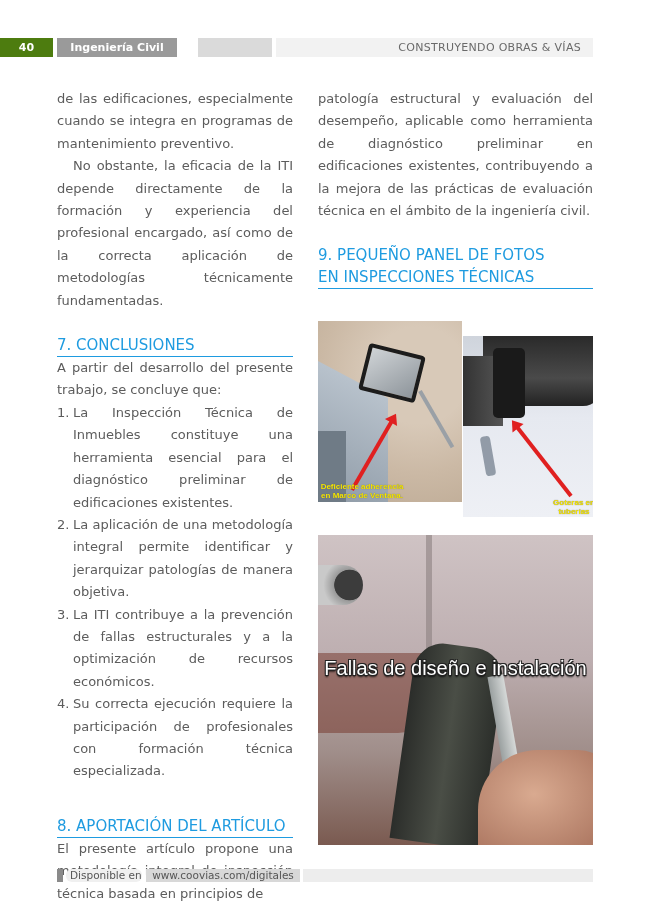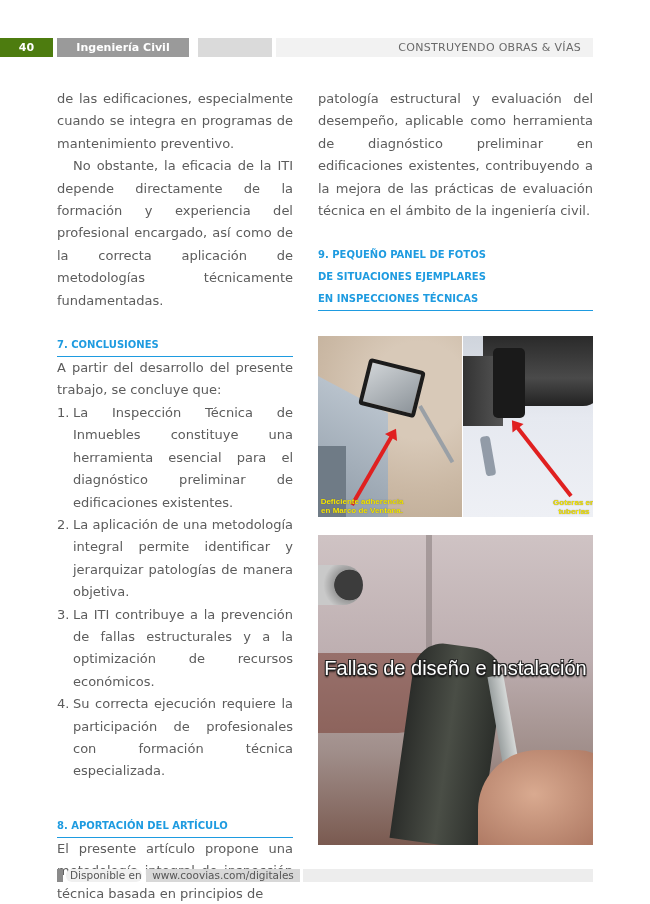--- a/index.html
+++ b/index.html
@@ -2,44 +2,44 @@
 <html><head>
   <meta charset="utf-8">
   <style>
     * { margin: 0; padding: 0; box-sizing: border-box; }
     html, body { width: 650px; height: 904px; background: #ffffff; overflow: hidden; }
     body { position: relative; font-family: "DejaVu Sans", sans-serif; color: #5a5a5a; }
 
     
     .hdr { position: absolute; top: 38px; height: 19px; }
     .hdr-page { left: 0; width: 53px; background: #4d7c0f; color: #fff; font-size: 11px; font-weight: bold; text-align: center; line-height: 19px; }
-    .hdr-section { left: 57px; width: 132px; background: #9a9a9a; color: #fff; font-size: 11px; font-weight: bold; text-align: center; line-height: 19px; }
+    .hdr-section { left: 57px; width: 120px; background: #9a9a9a; color: #fff; font-size: 11px; font-weight: bold; text-align: center; line-height: 19px; }
     .hdr-blank { left: 198px; width: 74px; background: #dadada; }
     .hdr-title { left: 276px; width: 317px; background: #f2f2f2; color: #6a6a6a; font-size: 11px; text-align: right; padding-right: 12px; line-height: 19px; letter-spacing: 0.3px; }
 
     
     .col { position: absolute; top: 88px; font-size: 13px; line-height: 22.4px; color: #5c5c5c; }
     .col-left { left: 57px; width: 236px; }
     .col-right { left: 318px; width: 275px; }
     .col p { text-align: justify; text-align-last: left; margin: 0; }
     .col p.indent { text-indent: 16px; }
 
-    .h2 { color: #1e9be0; font-weight: bold; font-size: 10px; line-height: 22px; border-bottom: 1.5px solid #1e9be0; }
+    .h2 { color: #1e9be0; font-weight: normal; font-size: 15px; line-height: 22px; border-bottom: 1.5px solid #1e9be0; }
     .h2-conclusiones { margin-top: 22px; }
     .h2-aportacion { margin-top: 32px; }
     .h2-panel { margin-top: 22px; }
     .h2 .line { display: block; }
 
     ol.conclusions { list-style: none; }
     ol.conclusions li { position: relative; padding-left: 16px; text-align: justify; text-align-last: left; }
     ol.conclusions li .num { position: absolute; left: 0; top: 0; }
 
     
     .photo { position: absolute; overflow: hidden; }
-    .photo-1 { left: 318px; top: 336px; width: 144px; height: 181px;
+    .photo-1 { left: 318px; top: 321px; width: 144px; height: 181px;
       background:
         linear-gradient(160deg, rgba(255,255,255,0) 0 55%, rgba(200,180,160,0) 55%),
         radial-gradient(circle at 70% 30%, #d8c9b8 0 30%, #cbb9a5 60%, #bba892 100%); }
     .photo-1 .wall-frame { position: absolute; left: 0; top: 40px; width: 70px; height: 145px; background: linear-gradient(180deg, #b8c2cc, #8d99a5); transform: skewY(28deg); transform-origin: left top; }
     .photo-1 .wall-frame2 { position: absolute; left: 0; top: 110px; width: 28px; height: 80px; background: #6f7b86; }
     .photo-1 .mirror { position: absolute; left: 45px; top: 28px; width: 58px; height: 48px; border: 4px solid #1c1c1c; border-radius: 4px; background: linear-gradient(135deg, #cfd3d6, #8e959b); transform: rotate(14deg); }
     .photo-1 .rod { position: absolute; left: 100px; top: 70px; width: 4px; height: 65px; background: #9aa0a6; transform: rotate(-30deg); transform-origin: top; }
     .arrow { position: absolute; height: 4px; background: #e02020; transform-origin: left center; }
     .arrow::after { content: ""; position: absolute; right: -8px; top: -5px; border-left: 10px solid #e02020; border-top: 7px solid transparent; border-bottom: 7px solid transparent; }
     .photo-1 .arrow { left: 34px; top: 167px; width: 80px; transform: rotate(-60deg); }
@@ -92,21 +92,20 @@
   </ol>
 
   <div class="h2 h2-aportacion">8. APORTACIÓN DEL ARTÍCULO</div>
   <p>El presente artículo propone una metodología integral de inspección técnica basada en principios de</p>
 </div>
 
 <div class="col col-right">
   <p>patología estructural y evaluación del desempeño, aplicable como herramienta de diagnóstico preliminar en edificaciones existentes, contribuyendo a la mejora de las prácticas de evaluación técnica en el ámbito de la ingeniería civil.</p>
   <div class="h2 h2-panel">
     <span class="line">9. PEQUEÑO PANEL DE FOTOS</span>
-    <span class="line">DE SITUACIONES EJEMPLARES</span>
     <span class="line">EN INSPECCIONES TÉCNICAS</span>
   </div>
 </div>
 
 <div class="photo photo-1">
   <div class="wall-frame"></div>
   <div class="wall-frame2"></div>
   <div class="mirror"></div>
   <div class="rod"></div>
   <div class="arrow"></div>

